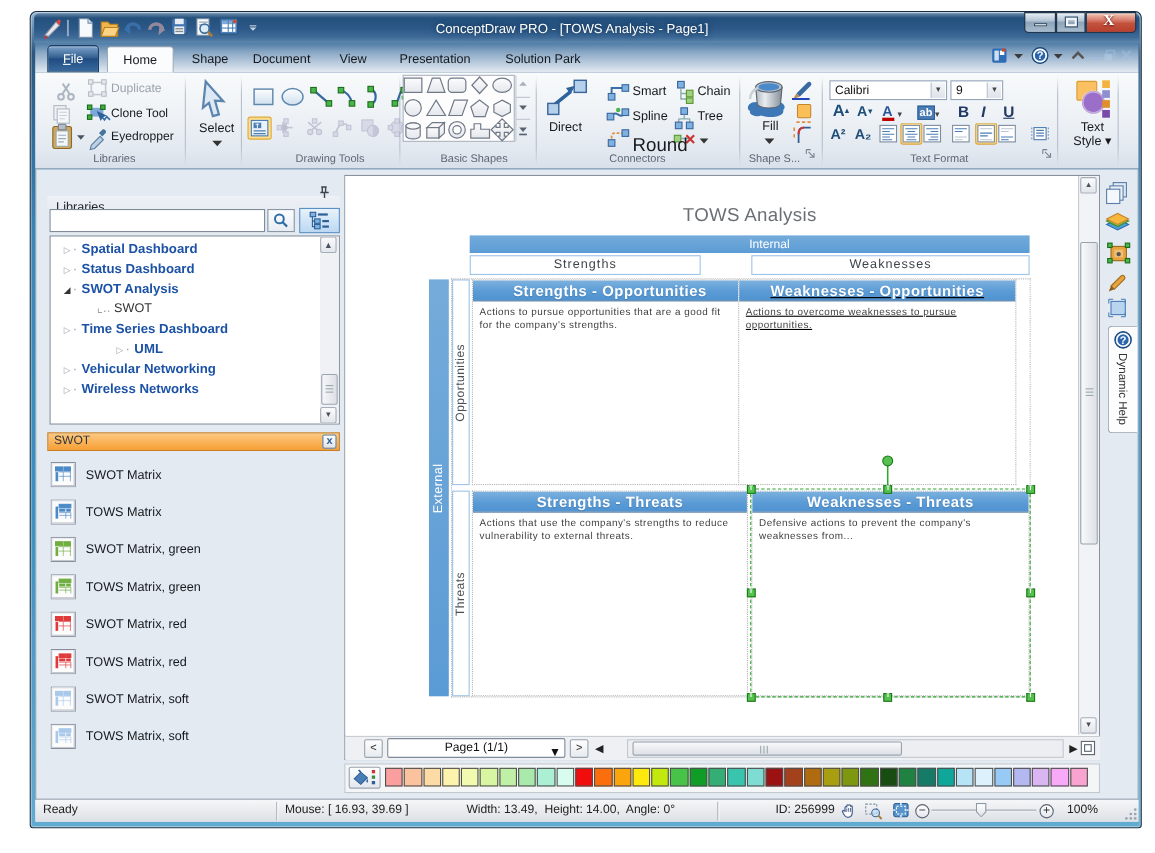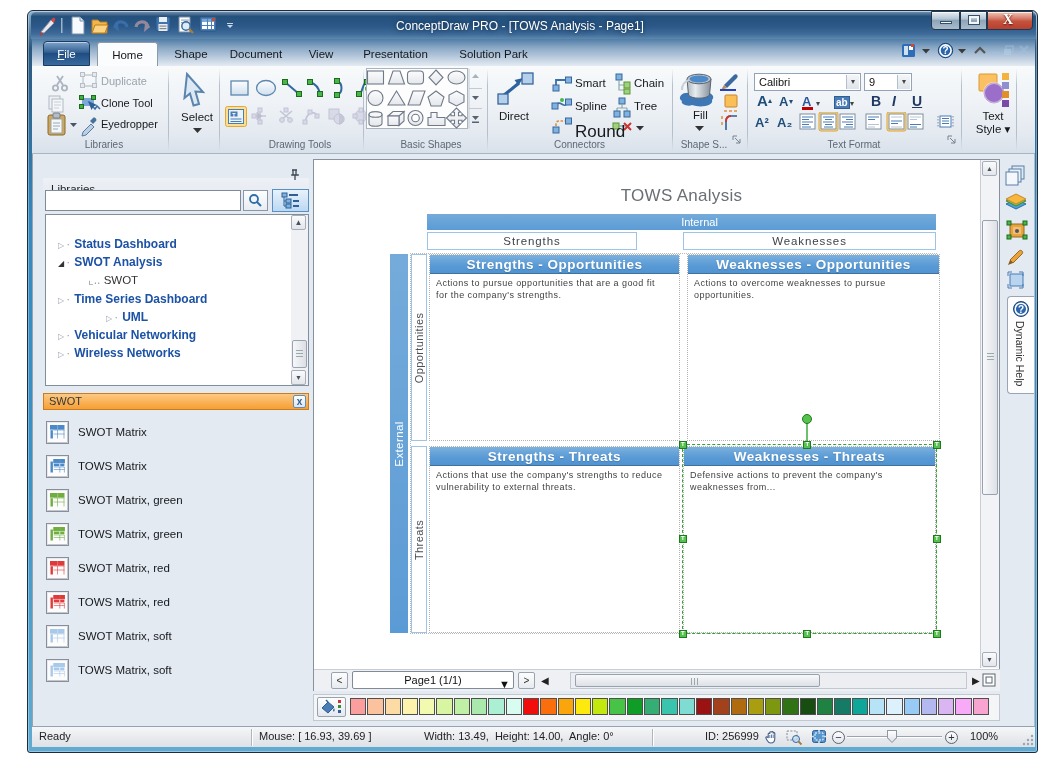--- a/index.html
+++ b/index.html
@@ -558,20 +558,21 @@
               <path d="M11 7 v9 h2 M11 11 h2" fill="none"></path>
             </g>
             <g fill="#2d5f96">
               <rect x="16" y="4" width="9" height="2"></rect>
               <rect x="20" y="10" width="6" height="2"></rect>
               <rect x="20" y="15" width="6" height="2"></rect>
             </g>
           </svg>
       </div>
       <div class="abs" style="left:13px;top:60px;width:264px;height:172px;background:#fff;border:1px solid #828e9c;overflow:hidden;">
+        <div class="treeitem" style="top:2px;"><span class="tri">▷</span><span class="tdot">·</span><b>Spatial Dashboard</b></div>
         <div class="treeitem" style="top:20px;"><span class="tri">▷</span><span class="tdot">·</span><b>Status Dashboard</b></div>
         <div class="treeitem" style="top:38px;"><span class="tri" style="color:#333">◢</span><span class="tdot">·</span><b>SWOT Analysis</b></div>
         <div class="treeitem" style="top:56px;color:#3a3f45;padding-left:12px;"><span style="margin-left:30px;color:#9aa2ab;">⌞..</span> <span style="color:#333;font-size:11.5px;">SWOT</span></div>
         <div class="treeitem" style="top:75px;"><span class="tri">▷</span><span class="tdot">·</span><b>Time Series Dashboard</b></div>
         <div class="treeitem" style="top:93px;margin-left:48px;"><span class="tri">▷</span><span class="tdot">·</span><b>UML</b></div>
         <div class="treeitem" style="top:111px;"><span class="tri">▷</span><span class="tdot">·</span><b>Vehicular Networking</b></div>
         <div class="treeitem" style="top:129px;"><span class="tri">▷</span><span class="tdot">·</span><b>Wireless Networks</b></div>
 
         <div class="abs" style="right:0;top:0;width:17px;height:170px;background:#f0f1f4;">
           <div class="sbtn" style="top:0;"><span style="font-size:8px;color:#4a525e;">▲</span></div>
@@ -685,21 +686,21 @@
             </div>
           <div class="abs wcell" style="left:97px;top:286px;width:16px;height:187px;">
               <span class="vtxt" style="color:#4a4f55;font-size:11px;">Threats</span>
             </div>
           <div class="abs" style="left:96px;top:93px;width:527px;height:381px;border:1px dotted #b8b8b8;"></div>
 
           <div class="abs quad" style="left:115px;top:94px;width:251px;height:187px;">
             <div class="qhead">Strengths - Opportunities</div>
             <div class="qbody">Actions to pursue opportunities that are a good fit<br>for the company's strengths.</div>
           </div>
-          <div class="abs quad" style="left:373px;top:94px;width:253px;height:187px;">
+          <div class="abs quad" style="left:357px;top:94px;width:253px;height:187px;text-decoration:underline;">
             <div class="qhead">Weaknesses - Opportunities</div>
             <div class="qbody">Actions to overcome weaknesses to pursue<br>opportunities.</div>
           </div>
           <div class="abs quad" style="left:115px;top:286px;width:251px;height:187px;">
             <div class="qhead">Strengths - Threats</div>
             <div class="qbody">Actions that use the company's strengths to reduce<br>vulnerability to external threats.</div>
           </div>
           <div class="abs quad" style="left:369px;top:286px;width:253px;height:187px;">
             <div class="qhead">Weaknesses - Threats</div>
             <div class="qbody">Defensive actions to prevent the company's<br>weaknesses from...</div>

